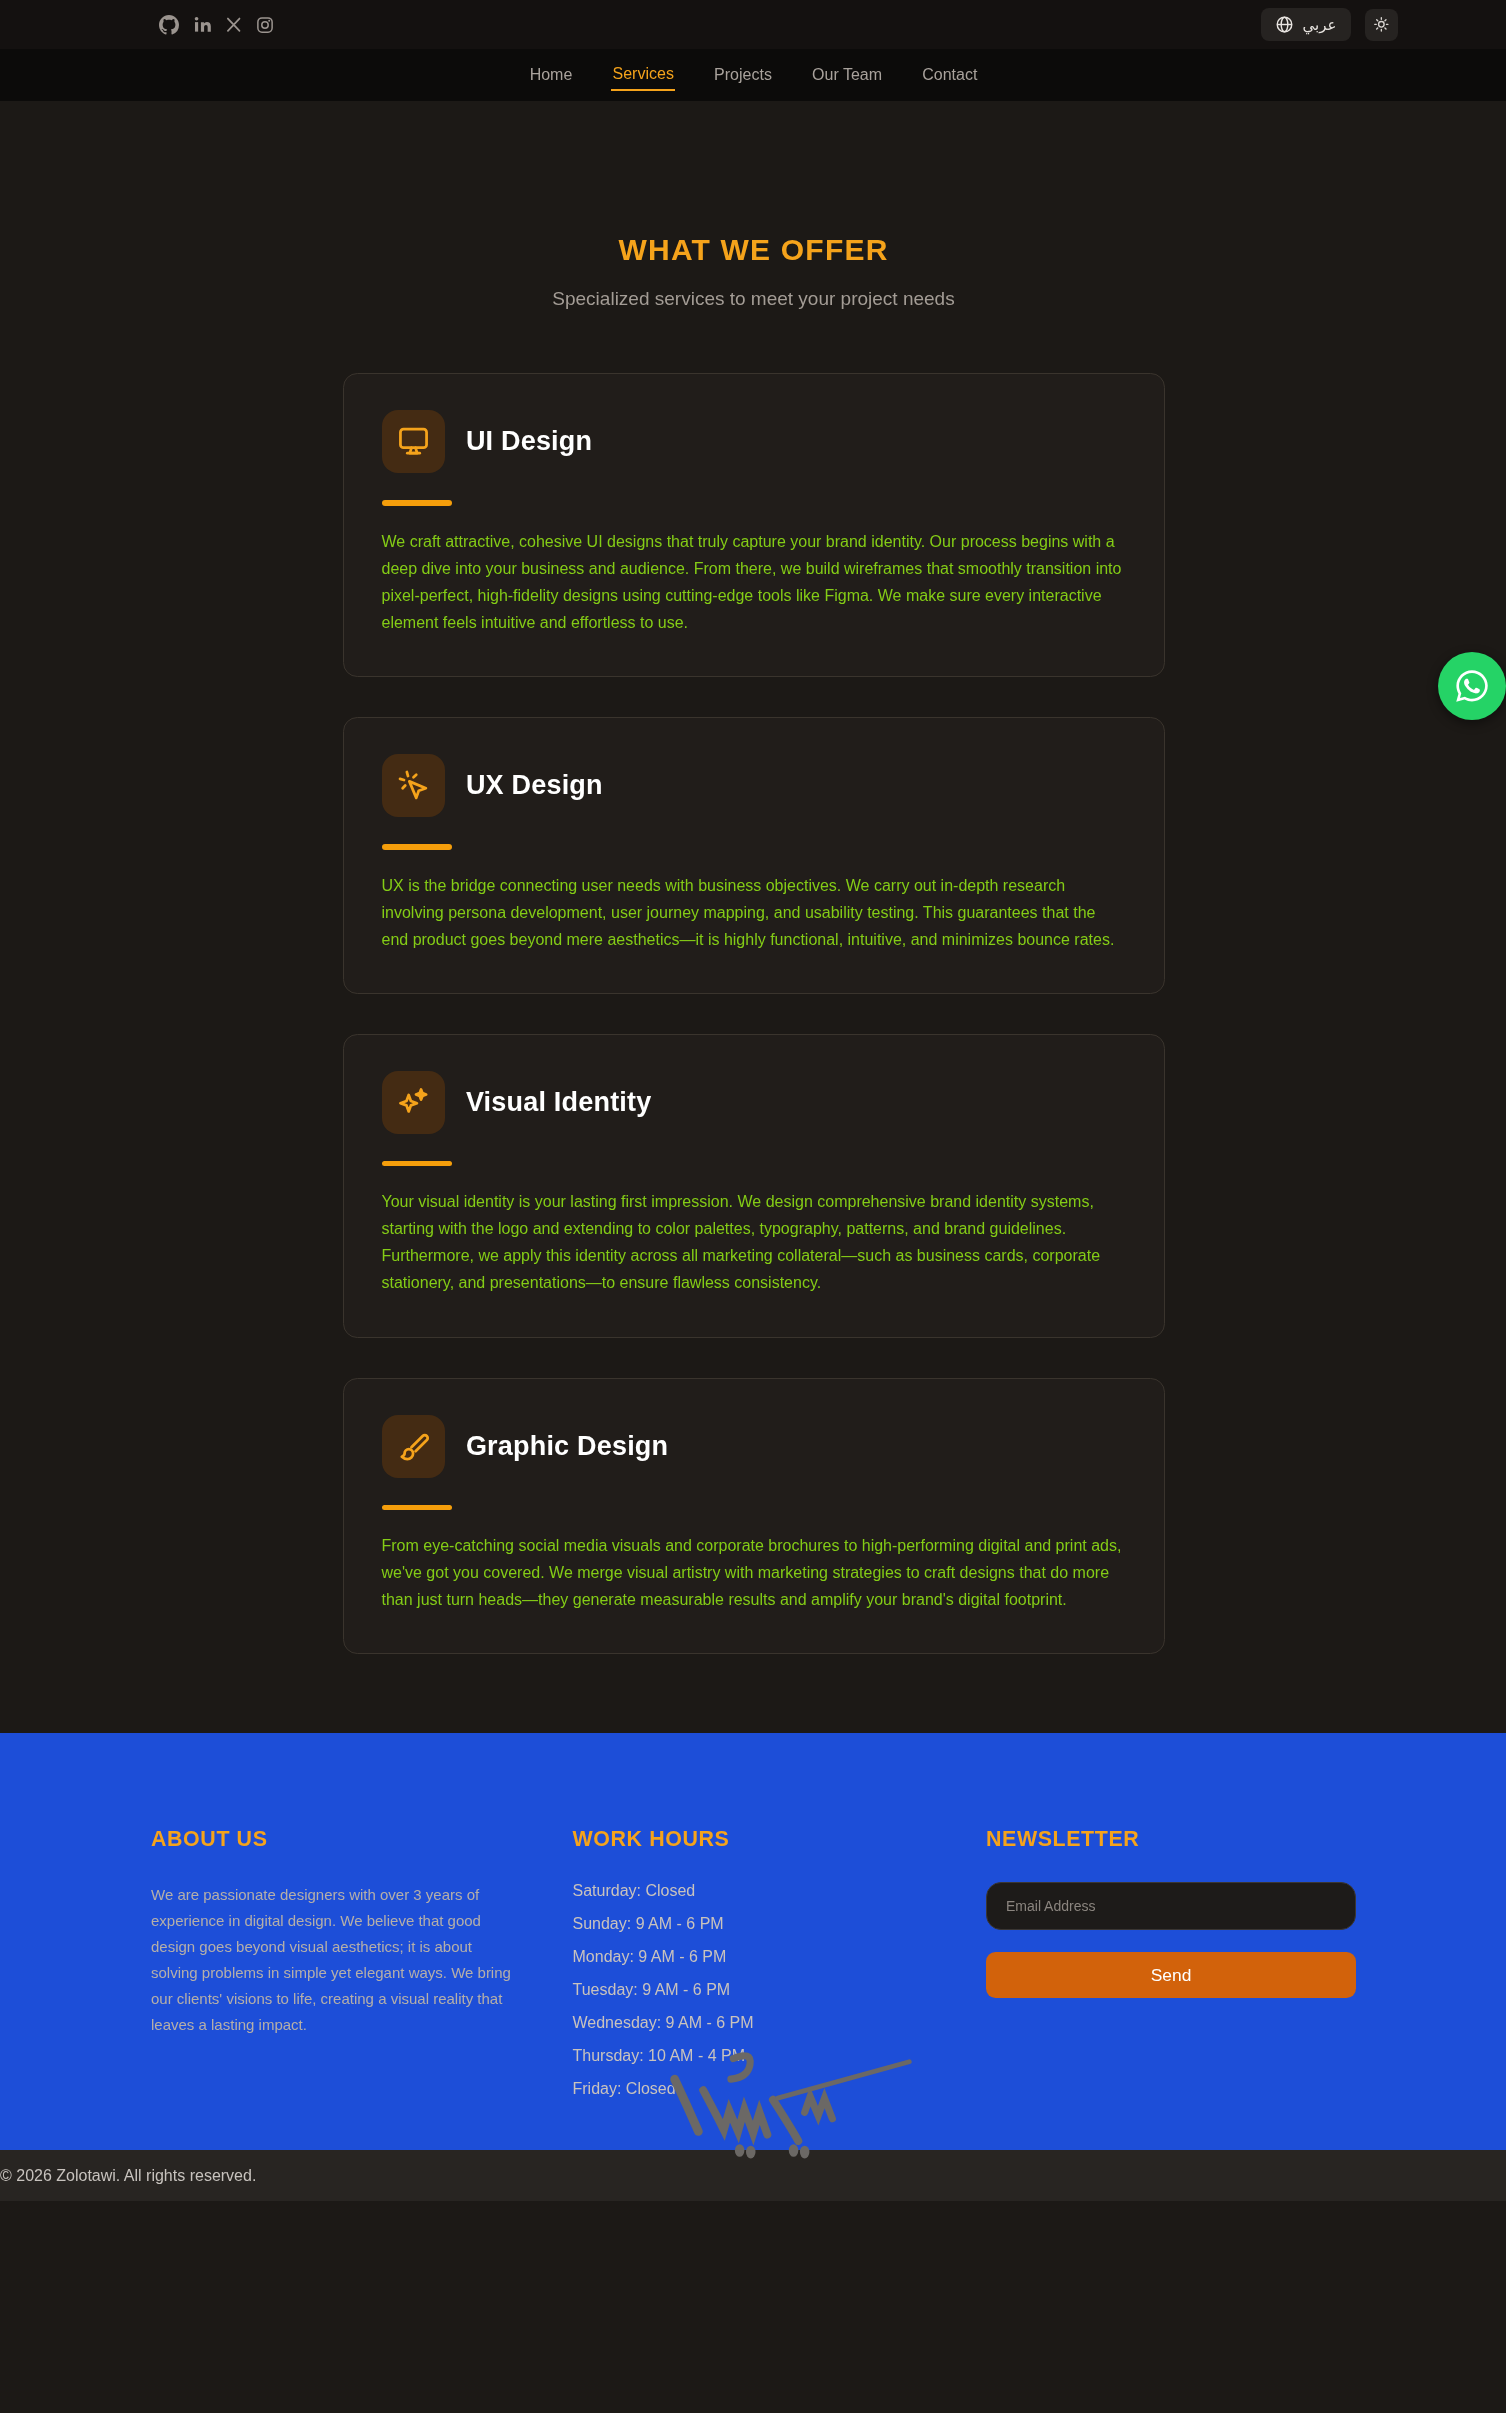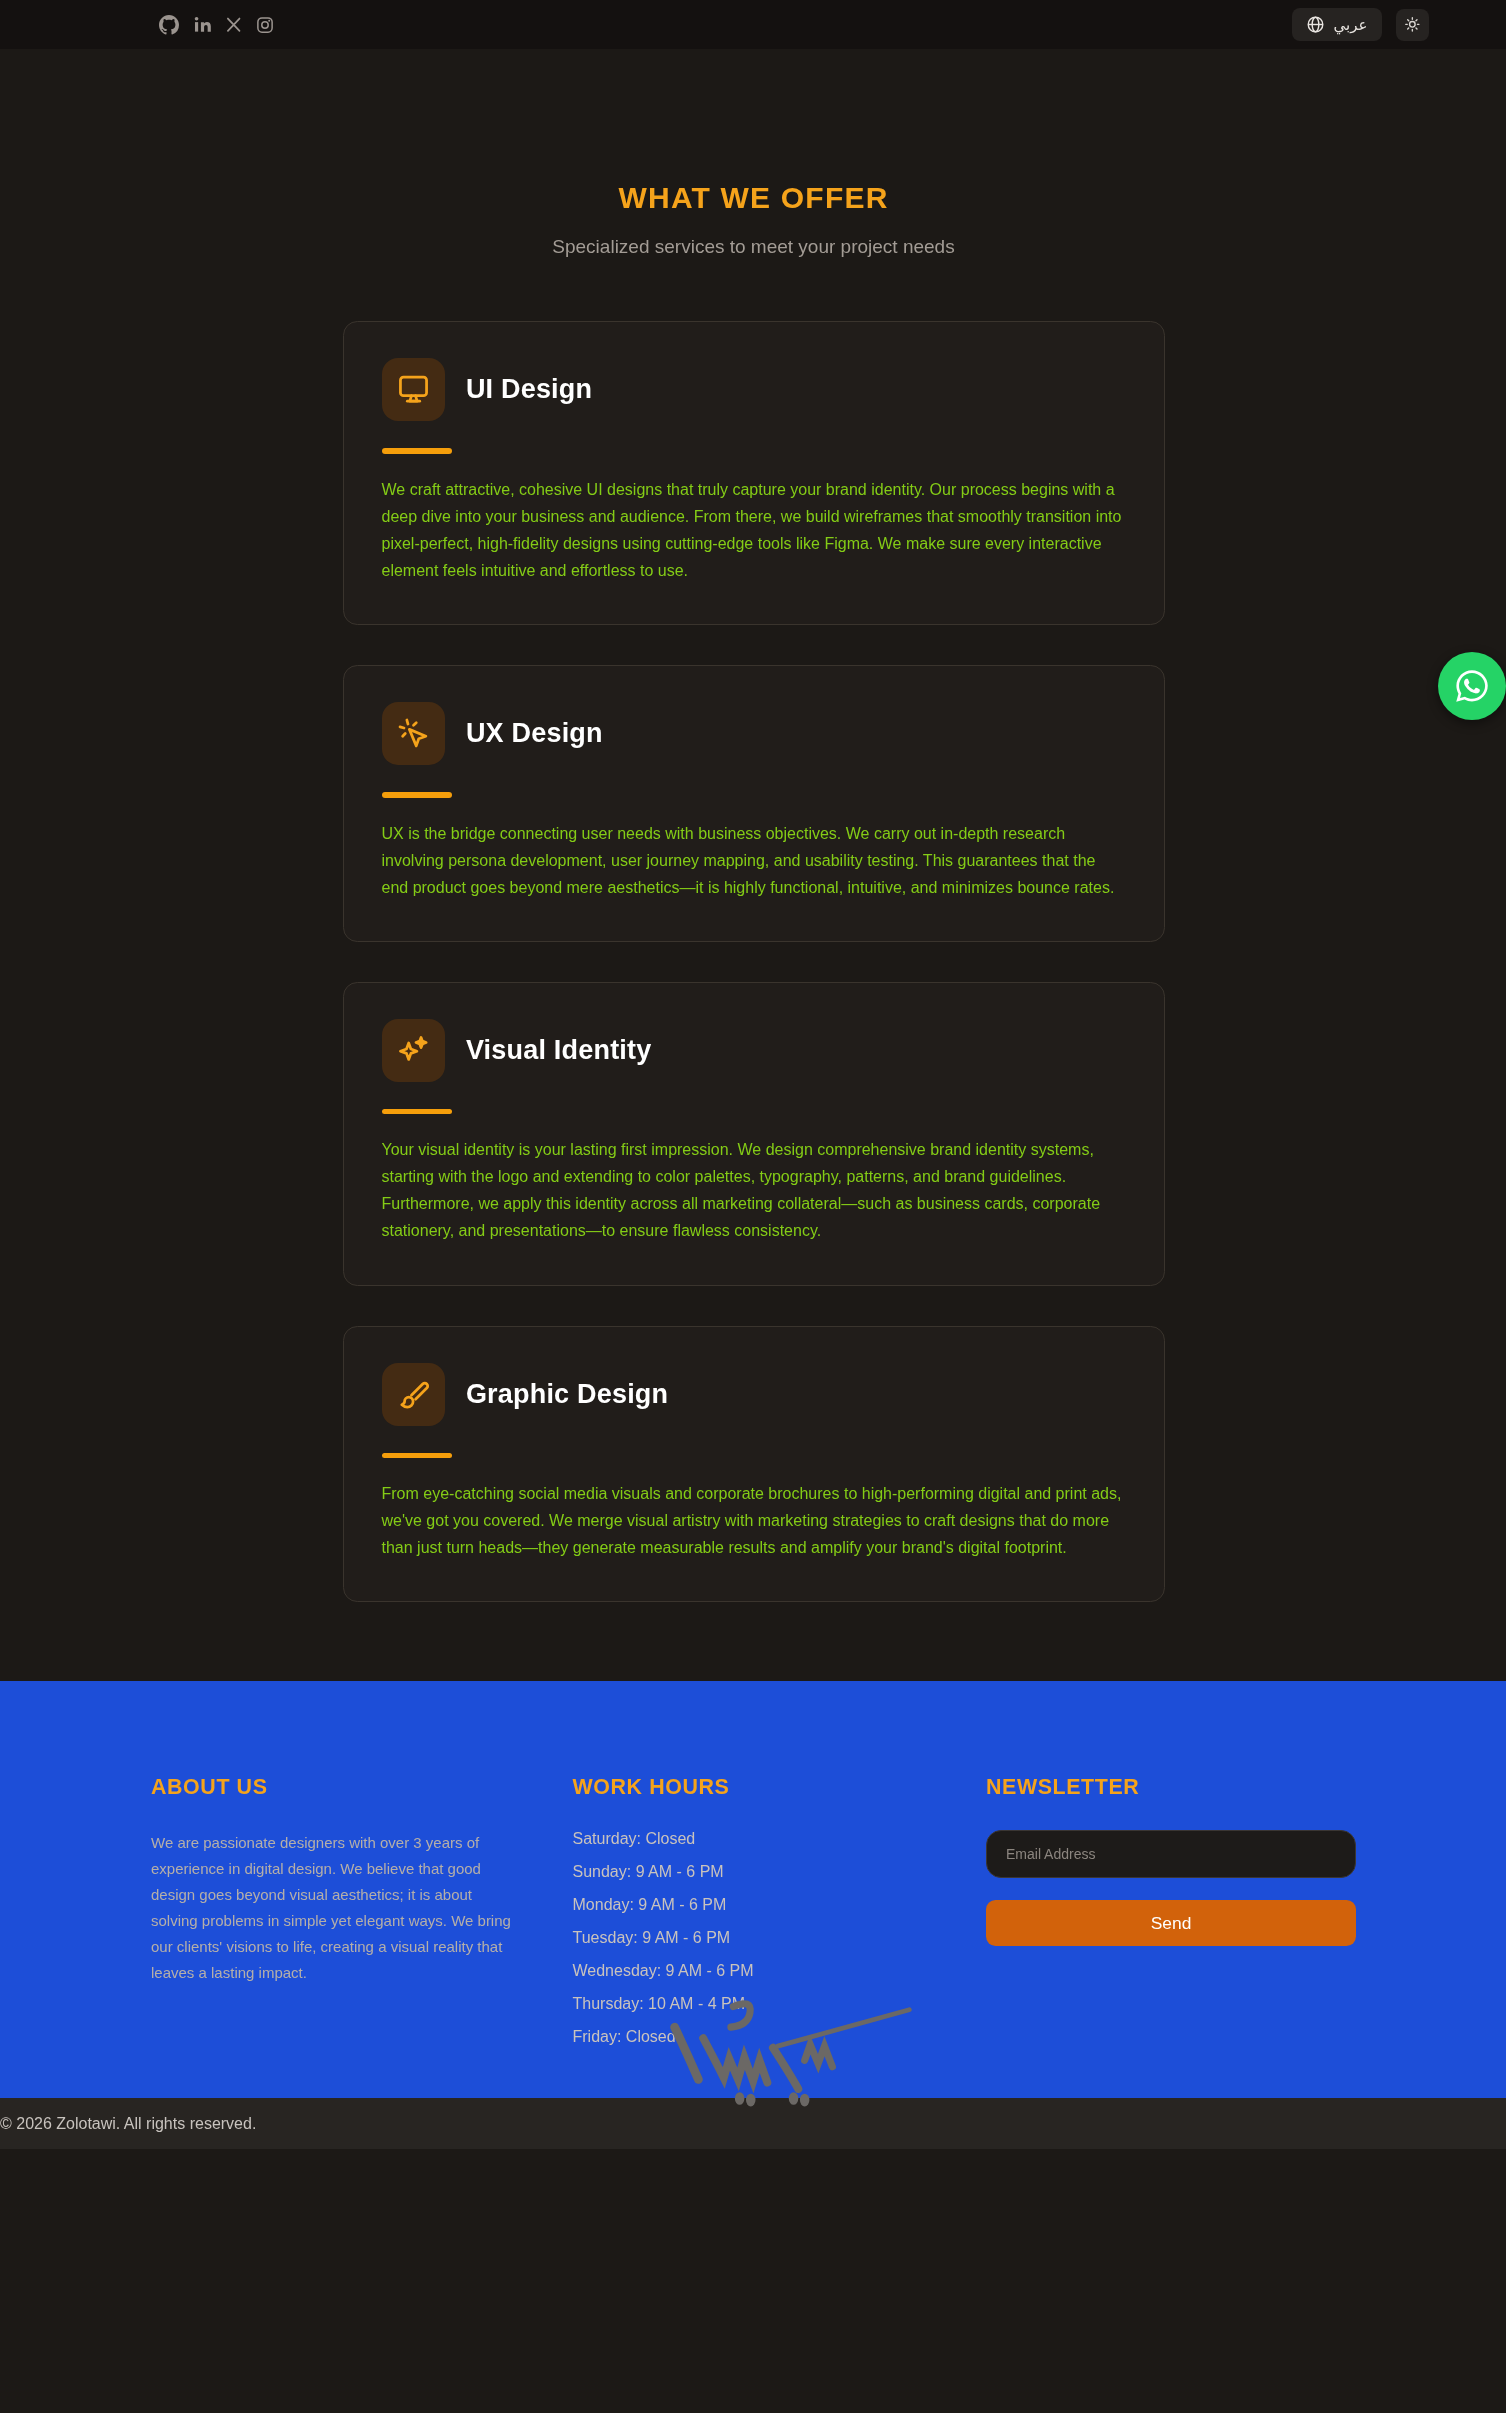--- a/index.html
+++ b/index.html
@@ -1,21 +1,21 @@
 <!DOCTYPE html>
 <html style="font-size:12.7px"><head>
 <meta charset="utf-8">
 <style>
   * { margin:0; padding:0; box-sizing:border-box; }
   body { background:#1c1916; font-family:"Liberation Sans", sans-serif; }
   .page { width:1507px; position:relative; overflow:hidden; }
 
   
   .topbar { background:#141110; height:49px; display:flex; align-items:center;
-            justify-content:space-between; padding:0 78px 0 159px; }
+            justify-content:space-between; padding:0 109px 0 159px; }
   .social { display:flex; align-items:center; gap:13.5px; }
   .social-icon { color:#9b948f; display:flex; align-items:center; cursor:pointer; }
   .pill { background:#262321; border-radius:8px; display:flex; align-items:center;
           justify-content:center; cursor:pointer; }
   .right-ctrls { display:flex; align-items:center; gap:14.3px; }
   .lang-btn { height:33px; padding:0 14.3px; gap:8.7px; color:#e9e5e1; font-size:15px;
               font-family:"DejaVu Sans", sans-serif; }
   .theme-btn { width:33px; height:32px; color:#d8d4d0; }
 
   
@@ -114,20 +114,27 @@
         <span style="display:flex">
           <svg width="16.7" height="16.7" viewBox="0 0 24 24" fill="none" stroke="#d8d4d0" stroke-width="2" stroke-linecap="round">
               <circle cx="12" cy="12" r="4"></circle>
               <path d="M12 2.5v2.2M12 19.3v2.2M2.5 12h2.2M19.3 12h2.2M5.3 5.3l1.5 1.5M17.2 17.2l1.5 1.5M5.3 18.7l1.5-1.5M17.2 6.8l1.5-1.5"></path>
             </svg>
         </span>
       </div>
     </div>
   </div>
 
+  <div class="navbar">
+    <span class="nav-link">Home</span>
+    <span class="nav-link active">Services</span>
+    <span class="nav-link">Projects</span>
+    <span class="nav-link">Our Team</span>
+    <span class="nav-link">Contact</span>
+  </div>
 
   <div class="main">
     <h1 class="hero-title">WHAT WE OFFER</h1>
     <div class="hero-sub">Specialized services to meet your project needs</div>
 
     <div class="cards">
 
       <div class="card">
         <div class="card-head">
           <div class="icon-box">

